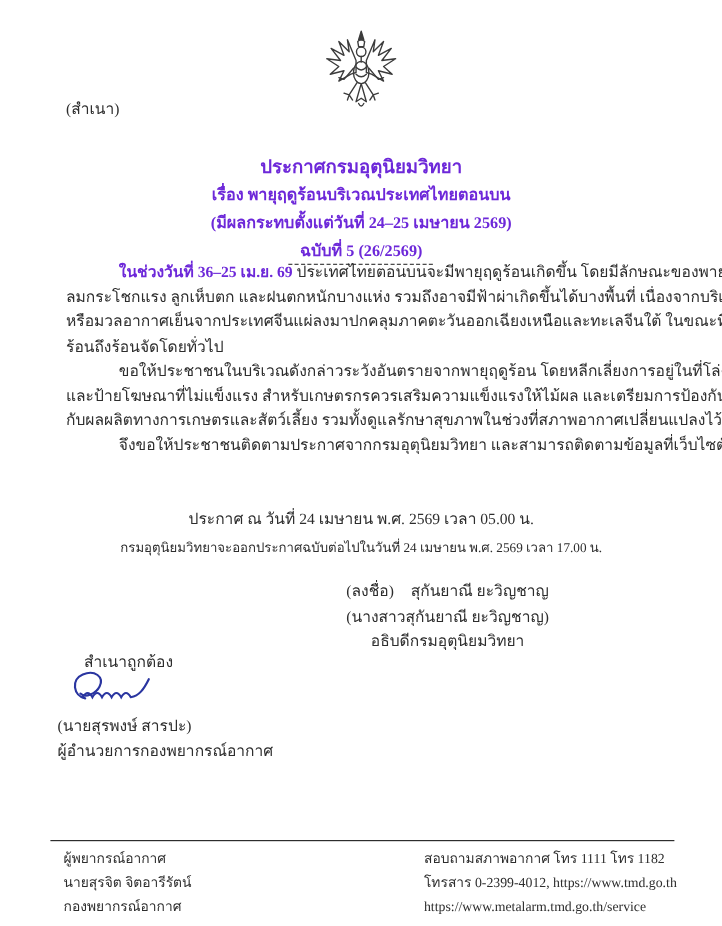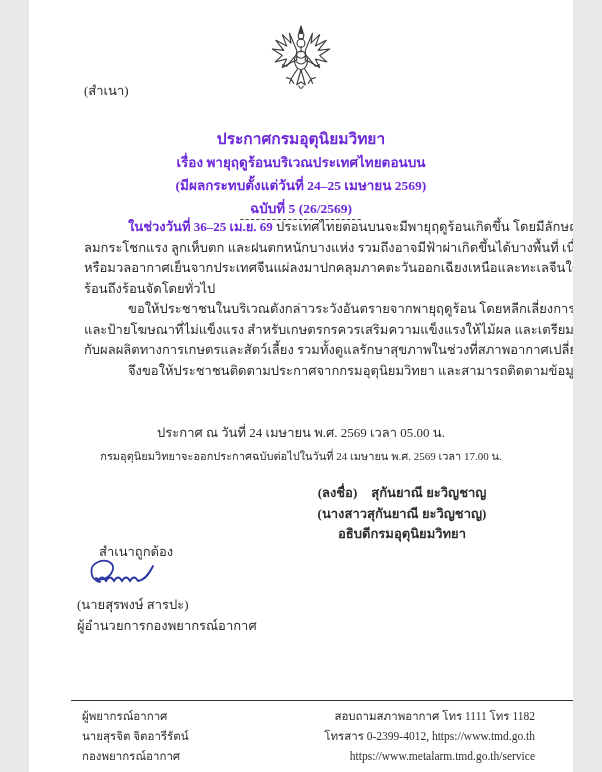--- a/index.html
+++ b/index.html
@@ -1,18 +1,18 @@
 <!DOCTYPE html>
 <html><head>
 <meta charset="utf-8">
 <style>
   html,body{margin:0;padding:0;background:#e8e8e8;}
   .page{
     position:relative;
-    width:544px;height:772px;
+    width:602px;height:772px;
     margin:0 auto;
     background:#ffffff;
     font-family:"Liberation Serif","DejaVu Sans",sans-serif;
     color:#2d2d2d;
     overflow:hidden;
   }
   .abs{position:absolute;}
   .center{left:0;right:0;text-align:center;}
   .bold{font-weight:700;color:#6d28d9;}
   .copy-label{left:55px;top:80px;font-size:13px;}
@@ -23,28 +23,28 @@
   .hdr-line4{top:197px;font-size:13.5px;}
   .hdr-dashes{top:211px;font-size:13px;letter-spacing:1px;color:#3a3a3a;}
   .body-text{left:55px;top:217px;width:494px;font-size:13px;}
   .body-text .line{line-height:20.5px;height:20.5px;white-space:nowrap;}
   .body-text .indent{padding-left:44px;}
   .issuance1{top:422px;font-size:13px;}
   .issuance2{top:447px;font-size:11px;}
   .sig-block{left:278px;top:483px;width:190px;font-size:13px;}
   .sig-row{white-space:nowrap;}
   .sig-row .sig-name{margin-left:14px;}
-  .sig-center{text-align:center;line-height:20.5px;font-weight:bold;}
+  .sig-center{text-align:center;line-height:20.5px;}
   .cert-label{left:70px;top:541px;font-size:13px;}
   .cert-sig{left:55px;top:554px;}
   .cert-name{left:48px;top:594px;font-size:13px;}
   .cert-title{left:48px;top:615px;font-size:13px;}
   .footer-divider{left:42px;top:700px;width:520px;height:0;border-top:1px solid #2d2d2d;}
   .footer-left{left:53px;top:706px;font-size:11.5px;line-height:20px;}
-  .footer-right{right:38px;top:706px;font-size:11.5px;line-height:20px;text-align:right;}
+  .footer-right{right:38px;top:706px;font-size:11.5px;line-height:20px;}
 </style>
 </head>
 <body>
 
 <div class="page">
 
   <div class="abs copy-label">(สำเนา)</div>
 
   <div class="abs emblem-wrap">
     <span>

